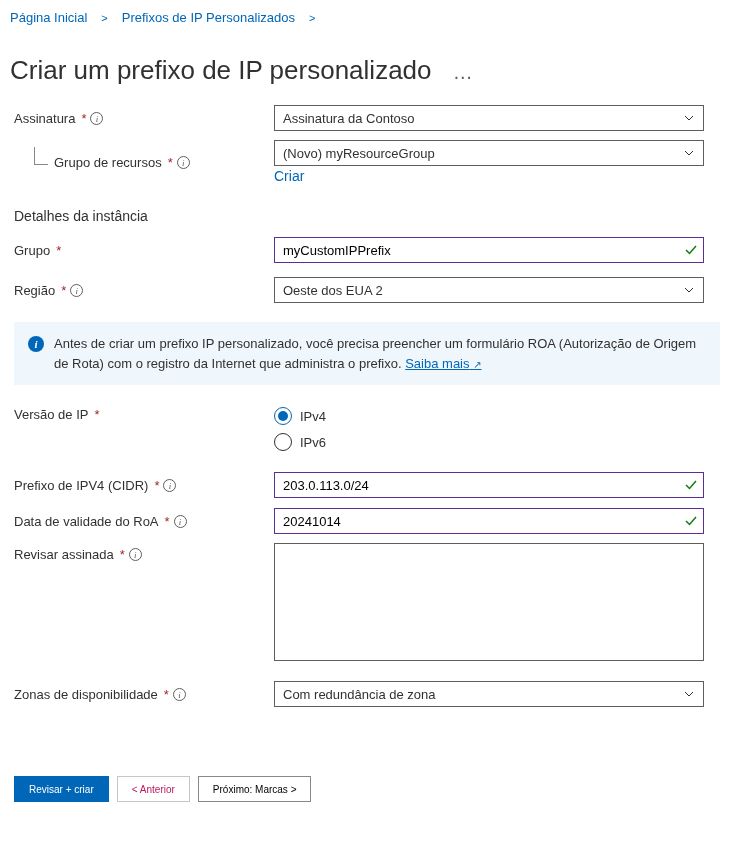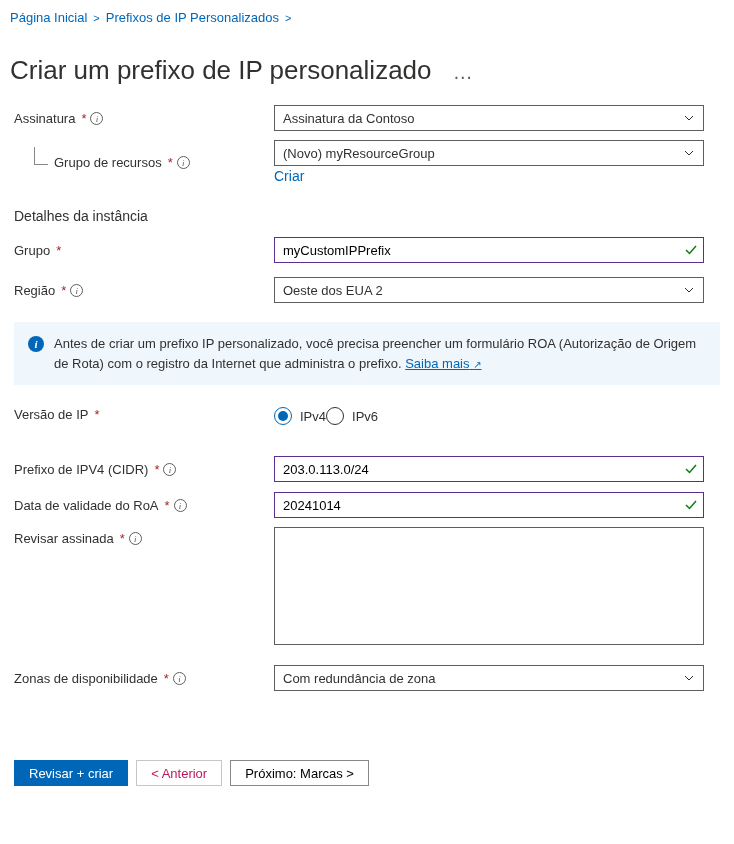--- a/index.html
+++ b/index.html
@@ -7,21 +7,21 @@
     font-family: "Segoe UI", Arial, sans-serif;
     font-size: 13px;
     color: #323130;
     background: #fff;
     width: 734px;
     padding: 0;
   }
   .breadcrumb {
     display: flex;
     align-items: center;
-    gap: 6px;
+    gap: 14px;
     padding: 10px 6px 2px 10px;
     font-size: 13px;
   }
   .breadcrumb a { color: #0067b8; text-decoration: none; cursor: pointer; }
   .chevron { color: #0067b8; font-size: 11px; }
   h1 {
     font-size: 26px;
     font-weight: 400;
     padding: 4px 24px 18px 10px;
     margin-top: 24px;
@@ -91,39 +91,39 @@
   }
   .info-banner .icon {
     width: 16px; height: 16px; border-radius: 50%;
     background: #0067b8; color: #fff; font-size: 11px; font-weight: bold;
     display: flex; align-items: center; justify-content: center;
     font-style: italic; font-family: Georgia, serif; flex-shrink: 0;
     margin-top: 2px;
   }
   .info-banner a { color: #0067b8; text-decoration: underline; cursor: pointer; }
   .ext-icon { font-size: 10px; }
-  .radio-group { display: flex; }
+  .radio-group { display: flex; flex-direction: column; gap: 8px; }
   .radio-item { display: flex; align-items: center; gap: 8px; cursor: pointer; }
   .radio-outer {
     width: 18px; height: 18px; border: 1px solid #323130; border-radius: 50%;
     display: flex; align-items: center; justify-content: center;
   }
   .radio-item.selected .radio-outer { border-color: #0067b8; border-width: 1px; }
   .radio-inner { width: 10px; height: 10px; border-radius: 50%; background: #0067b8; display: none; }
   .radio-item.selected .radio-inner { display: block; }
   .textarea {
     height: 118px; resize: none; padding: 6px 8px;
   }
   .footer {
     margin-top: 58px;
     padding: 10px 14px 14px 14px;
     display: flex; gap: 8px;
   }
   .btn {
-    height: 26px; padding: 0 14px; font-size: 13px;
+    height: 26px; padding: 0 14px; font-size: 10px;
     border: 1px solid #8a8886; background: #fff; cursor: pointer;
     display: inline-flex; align-items: center; font-family: inherit;
   }
   .btn.primary { background: #0067b8; color: #fff; border-color: #0067b8; }
   .btn.disabled { color: #be185d; border-color: #c8c6c4; cursor: default; }
 </style>
 </head>
 <body>
 
 <div class="breadcrumb">

